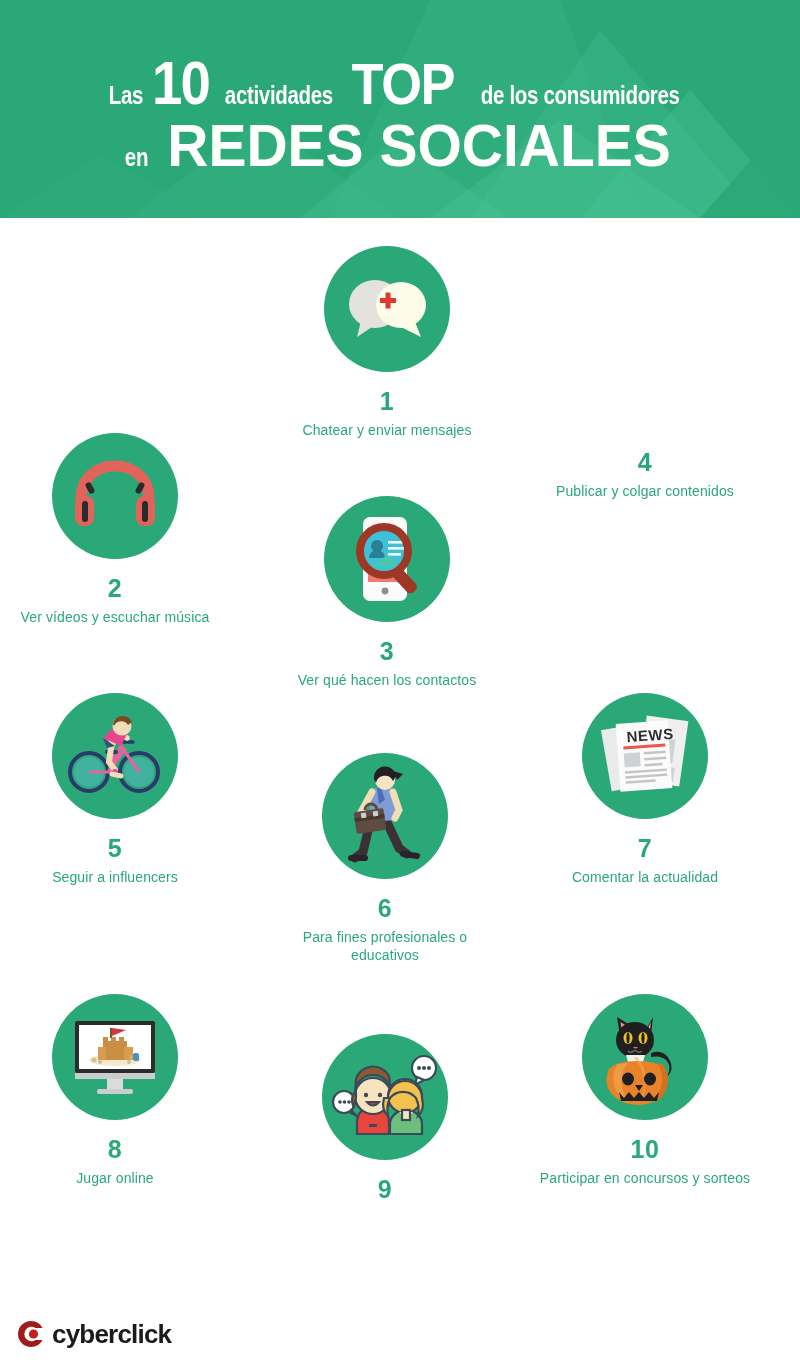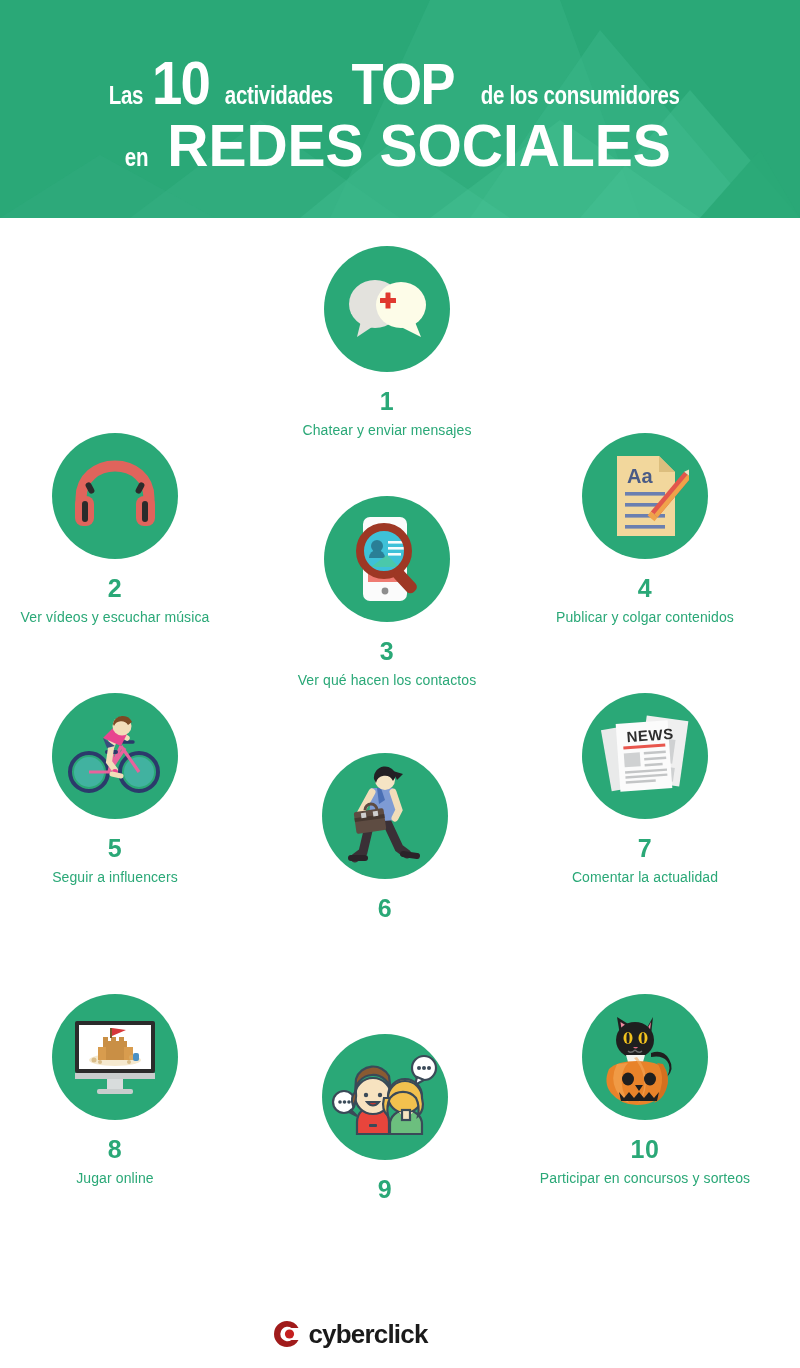--- a/index.html
+++ b/index.html
@@ -139,27 +139,27 @@
     font-size: 14px;
     color: #2aa877;
     line-height: 1.25;
     letter-spacing: 0.1px;
     width: 215px;
   }
 
   
   .footer {
     position: absolute;
-    left: 4px;
+    left: 16px;
     top: 1300px;
     width: 692px;
     height: 68px;
     display: flex;
     align-items: center;
-    justify-content: center;
+    justify-content: flex-start;
   }
   .logo {
     display: flex;
     align-items: center;
     gap: 6px;
   }
   .logo-text {
     font-size: 26px;
     font-weight: bold;
     color: #1a1a1a;
@@ -248,38 +248,20 @@
           <path d="M30 56 L46 44 L58 56 Z" fill="#4ec9a0" opacity="0.8"></path>
           <circle cx="43" cy="40" r="24" fill="none" stroke="#9e3724" stroke-width="8"></circle>
           <rect x="58" y="56" width="12" height="28" rx="5" fill="#9e3724" transform="rotate(-43 64 70)"></rect>
         </svg>
       </div>
       <div class="num">3</div>
       <div class="label">Ver qué hacen los contactos</div>
     </div>
 
     <div class="item" style="left:530px; top:215px;">
-      <div class="circle">
-        <svg width="88" height="92" viewBox="0 0 88 92">
-          <path d="M16 6 H58 L74 22 V86 H16 Z" fill="#f2d79c"></path>
-          <path d="M58 6 L74 22 H58 Z" fill="#dcbe7e"></path>
-          <text x="26" y="33" font-family="Liberation Sans, sans-serif" font-size="20" font-weight="bold" fill="#4a5b86">Aa</text>
-          <rect x="24" y="42" width="40" height="3.6" fill="#6b7fb0"></rect>
-          <rect x="24" y="53" width="40" height="3.6" fill="#6b7fb0"></rect>
-          <rect x="24" y="64" width="40" height="3.6" fill="#6b7fb0"></rect>
-          <rect x="24" y="75" width="40" height="3.6" fill="#6b7fb0"></rect>
-          <g transform="rotate(40 58 58)">
-            <rect x="54" y="14" width="9" height="52" fill="#e2564c"></rect>
-            <rect x="58.5" y="14" width="4.5" height="52" fill="#f0a24a"></rect>
-            <polygon points="54,14 63,14 58.5,4" fill="#f2e2c4"></polygon>
-            <polygon points="56.5,8 60.5,8 58.5,4" fill="#3c3c3c"></polygon>
-            <rect x="54" y="66" width="9" height="5" fill="#f0a24a"></rect>
-          </g>
-        </svg>
-      </div>
       <div class="num">4</div>
       <div class="label">Publicar y colgar contenidos</div>
     </div>
 
     <div class="item" style="left:0px; top:475px;">
       <div class="circle">
         <svg width="100" height="88" viewBox="0 0 100 88">
           <circle cx="24" cy="60" r="19" fill="none" stroke="#2b3a6b" stroke-width="4"></circle>
           <circle cx="24" cy="60" r="15" fill="#49b5ae" opacity="0.75"></circle>
           <circle cx="74" cy="60" r="19" fill="none" stroke="#2b3a6b" stroke-width="4"></circle>
@@ -317,20 +299,21 @@
           <path d="M33 13 a11 11 0 0 1 22 -3 l-3 5 a9 9 0 0 0 -17 2 Z" fill="#232024"></path>
           <path d="M52 5 L62 8 L56 14 Z" fill="#232024"></path>
           <rect x="14" y="44" width="30" height="22" rx="2" fill="#5e4c42" transform="rotate(-8 29 55)"></rect>
           <rect x="14" y="50" width="30" height="4" fill="#463830" transform="rotate(-8 29 55)"></rect>
           <rect x="21" y="46" width="5" height="5" fill="#cfcfcf" transform="rotate(-8 29 55)"></rect>
           <rect x="33" y="46" width="5" height="5" fill="#cfcfcf" transform="rotate(-8 29 55)"></rect>
           <path d="M24 44 a6 6 0 0 1 12 0" fill="none" stroke="#5e4c42" stroke-width="3"></path>
         </svg>
       </div>
       <div class="num">6</div>
+      <div class="label">Para fines profesionales o educativos</div>
     </div>
 
     <div class="item" style="left:530px; top:475px;">
       <div class="circle">
         <svg width="98" height="92" viewBox="0 0 98 92">
           <rect x="10" y="16" width="44" height="62" fill="#e9eaea" transform="rotate(-10 32 47)"></rect>
           <rect x="46" y="8" width="42" height="66" fill="#efefef" transform="rotate(8 67 41)"></rect>
           <rect x="52" y="28" width="26" height="24" fill="#cfd1d2" transform="rotate(8 65 40)"></rect>
           <rect x="52" y="56" width="26" height="14" fill="#cfd1d2" transform="rotate(8 65 63)"></rect>
           <g transform="rotate(-4 48 46)">

